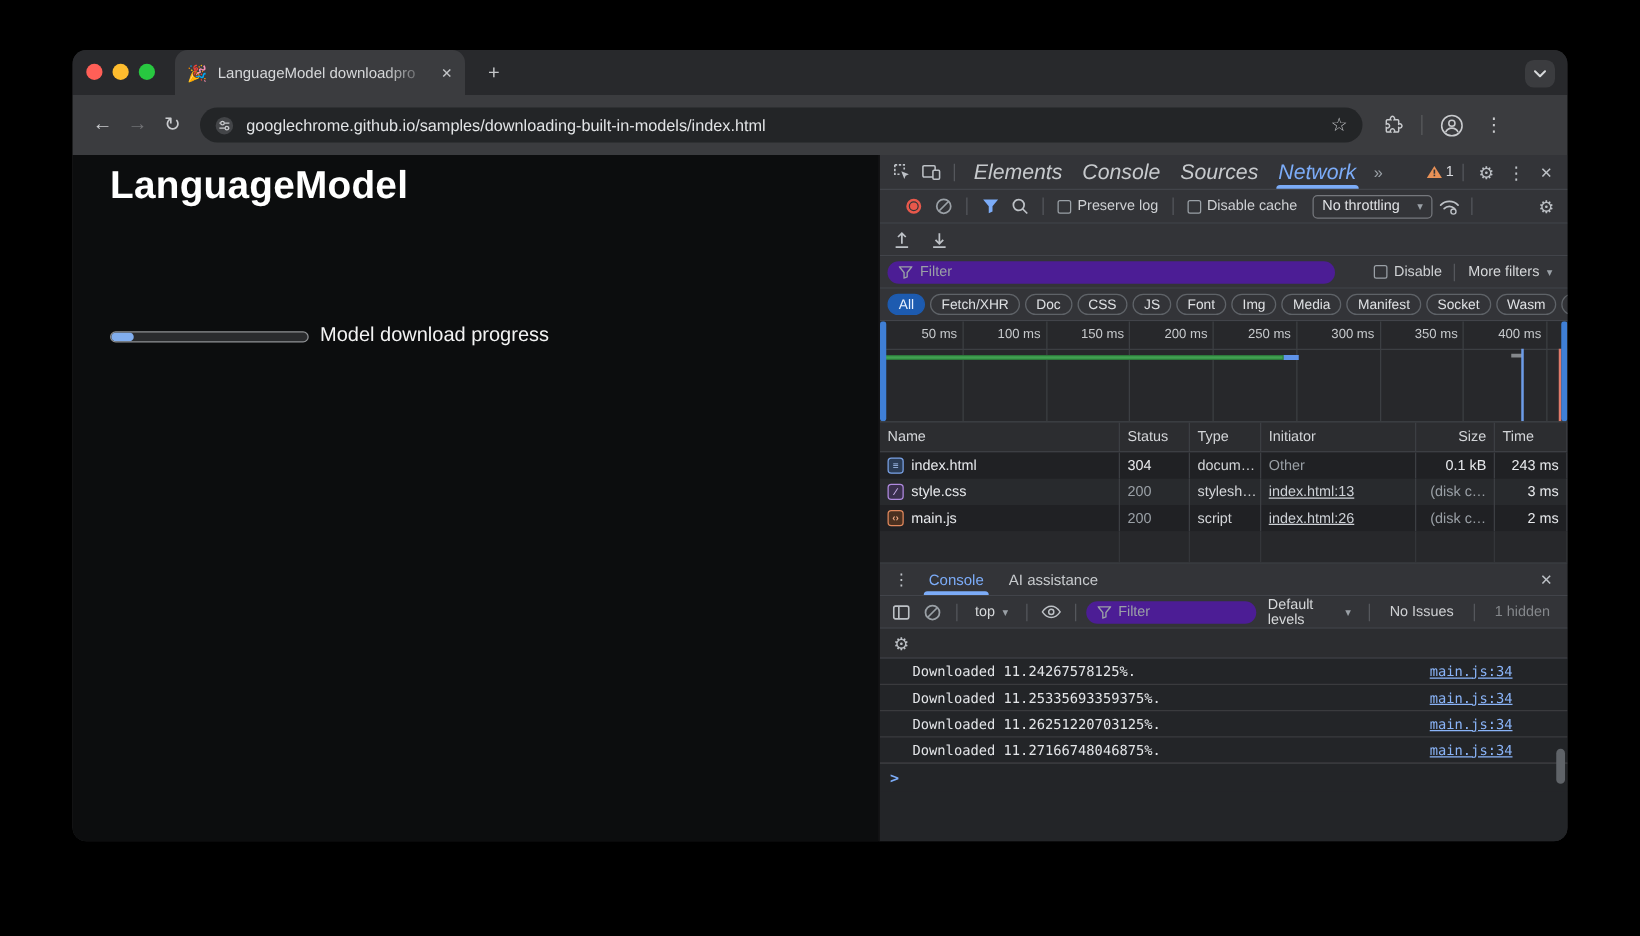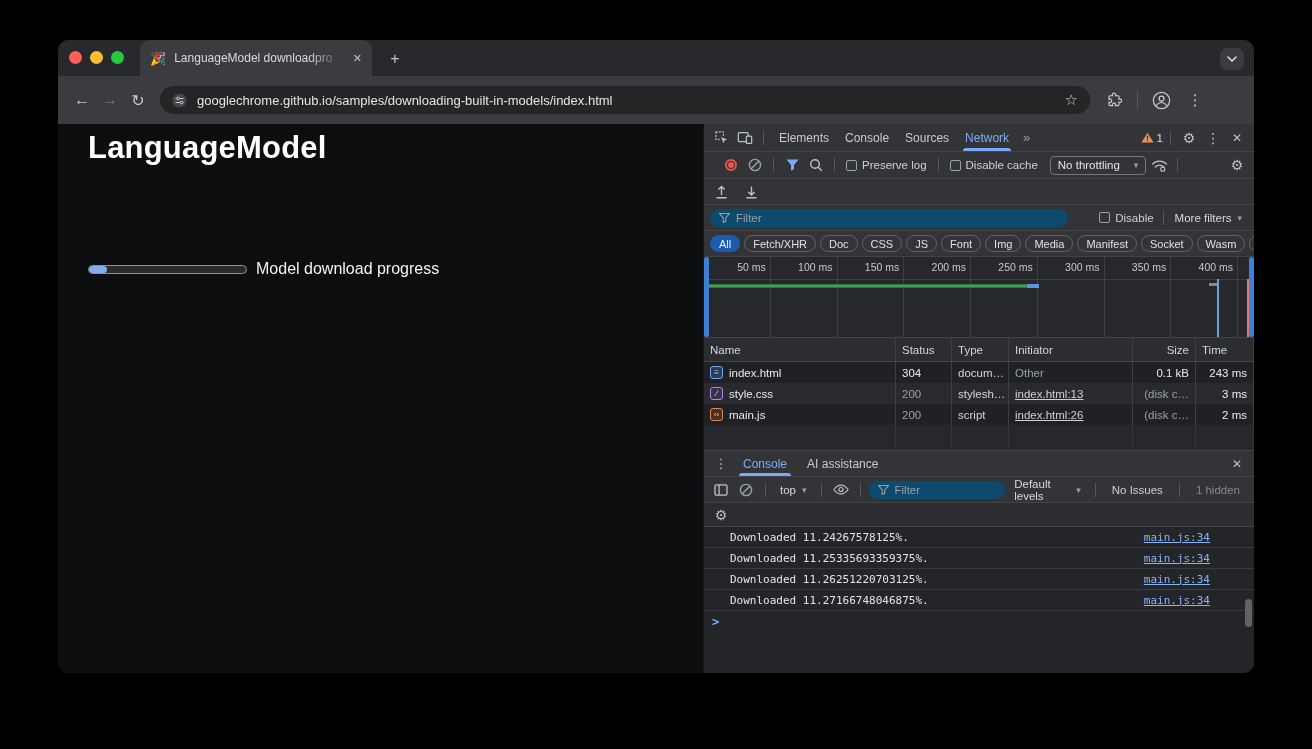--- a/index.html
+++ b/index.html
@@ -54,41 +54,41 @@
   
   .devtools { width:551px; background:#27282b; color:#c7cacd; font-size:11.5px; display:flex;
               flex-direction:column; flex:none; border-left:1px solid #141415; }
   .row { flex:none; display:flex; align-items:center; background:#333438; border-bottom:1px solid #42444a; padding:0 6px; }
   .sep { width:1px; height:14px; background:#55575c; margin:0 5px; flex:none; }
   .ic { width:22px; height:20px; display:flex; align-items:center; justify-content:center; flex:none; color:#bdc1c6; }
   svg.s { display:block; }
 
   
   .dt-tabbar { height:28px; gap:2px; }
-  .dt-tab { padding:0 8px; height:100%; display:flex; align-items:center; font-size:12px; color:#c7cacd; position:relative; }
+  .dt-tab { padding:0 8px; height:100%; display:flex; align-items:center; font-size:17px; color:#c7cacd; position:relative;font-style:italic; }
   .dt-tab.active { color:#7cacf8; }
   .dt-tab.active::after { content:""; position:absolute; left:6px; right:6px; bottom:0; height:3px; background:#7cacf8; border-radius:3px 3px 0 0; }
   .more-tabs { font-size:13px; color:#9aa0a6; padding:0 4px; }
   .warn-badge { display:flex; align-items:center; gap:3px; margin-left:auto; font-size:11.5px; color:#dadce0; }
   .glyph-btn { font-size:14px; color:#bdc1c6; width:22px; text-align:center; }
 
   
   .nt1 { height:27px; gap:2px;padding-left:16px; }
   .nt2 { height:26px; gap:8px; }
   .record { width:12px; height:12px; border:2px solid #e8584b; border-radius:50%; position:relative; }
   .record::after { content:""; position:absolute; inset:1px; background:#e8584b; border-radius:50%; }
   .cb { width:11px; height:11px; border:1.4px solid #9aa0a6; border-radius:2px; margin-right:5px; flex:none; }
   .cb-label { display:flex; align-items:center; font-size:11.5px; color:#ced0d3; padding:0 4px; }
   .throttle { display:flex; align-items:center; gap:14px; border:1px solid #75777c; border-radius:4px;
               height:19px; padding:0 7px; margin-left:6px; font-size:11.5px; color:#e0e2e5; }
   .caret { font-size:9px; color:#9aa0a6; }
 
   
   .nt-filter { height:26px; }
-  .filter-pill { height:18px; border-radius:10px; background:#0c4a6e; display:flex; align-items:center;
+  .filter-pill { height:18px; border-radius:10px; background:#4c1d95; display:flex; align-items:center;
                  gap:6px; padding:0 9px; color:#9aa0a6; }
   .filter-pill .ph { font-size:11.5px; color:#9aa0a6; }
   .nt-filter .filter-pill { width:358px; }
   .mf { display:flex; align-items:center; gap:6px; padding:0 6px; color:#d6d8da; }
 
   
   .nt-chips { height:26px; gap:4px; }
   .chip { height:17px; display:flex; align-items:center; padding:0 8px; border-radius:9px;
           border:1px solid #5f6368; font-size:11px; color:#dee0e3; background:transparent; white-space:nowrap; }
   .chip.active { background:#1d5bb0; border-color:#1d5bb0; color:#e8f0fe; }

